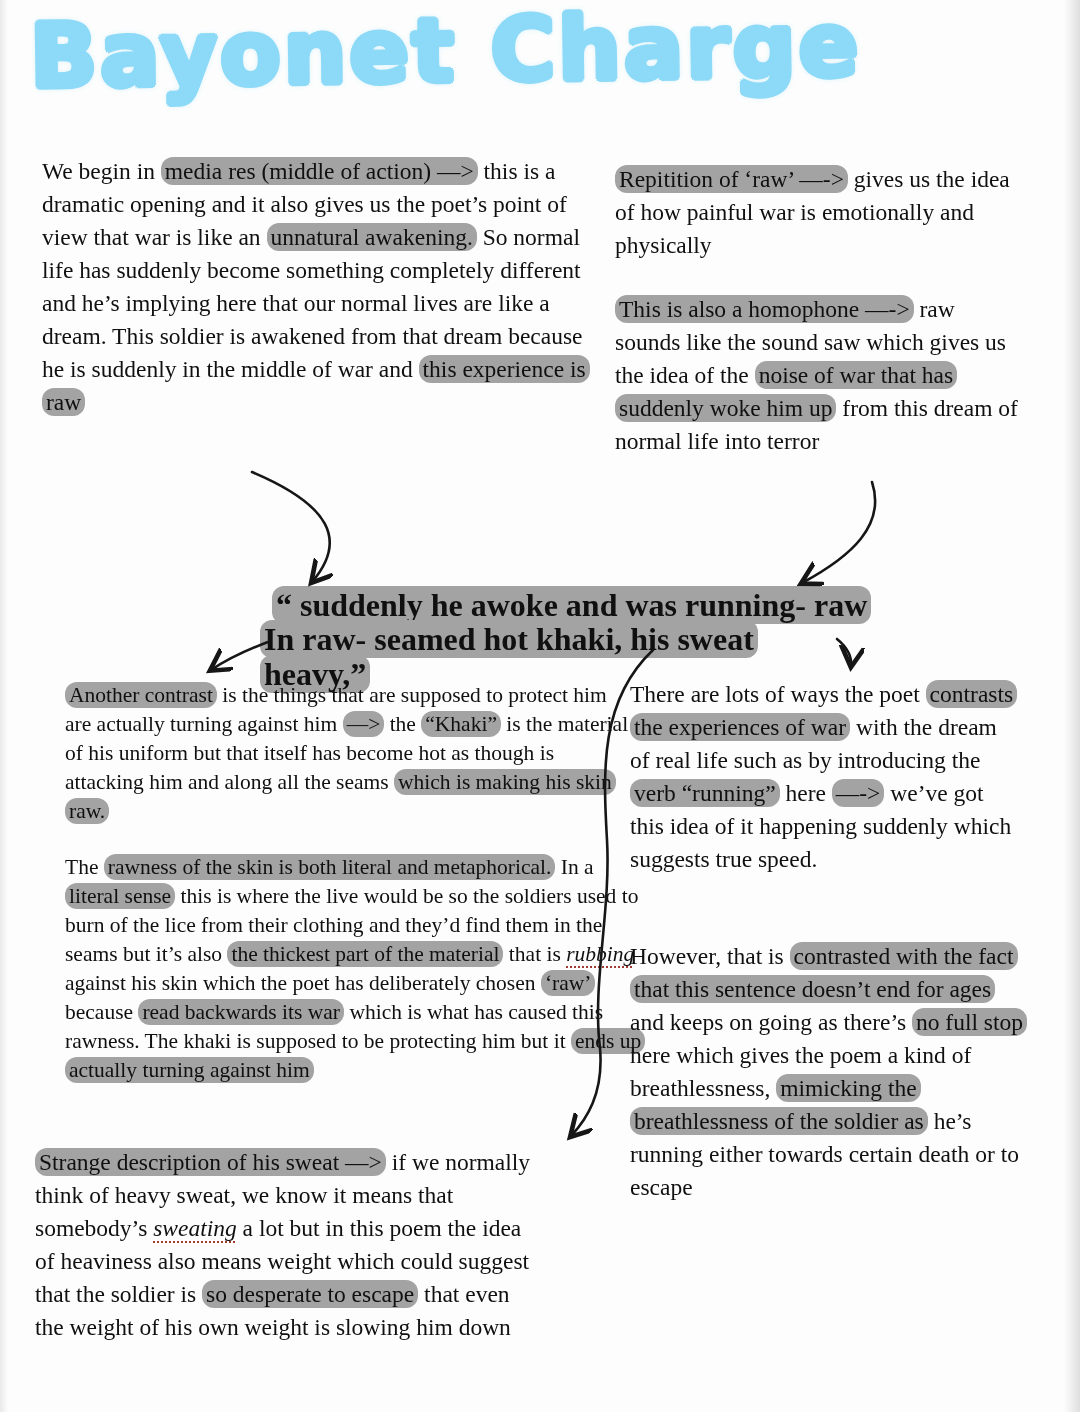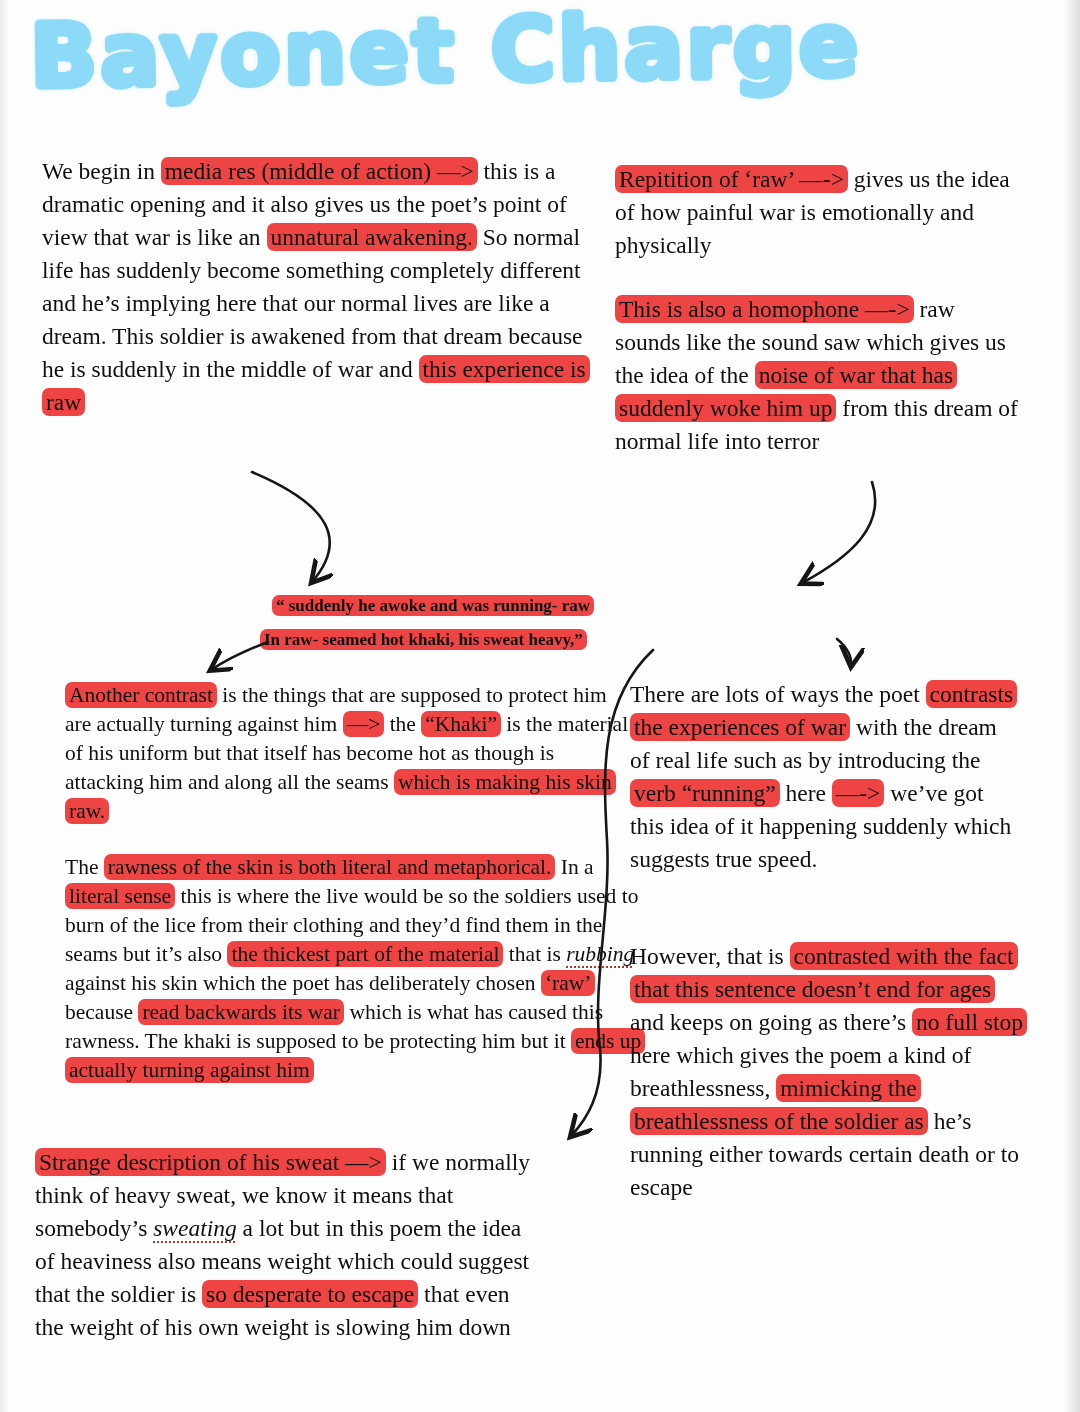--- a/index.html
+++ b/index.html
@@ -46,39 +46,39 @@
   .block {
     position:absolute;
     color:#101010;
     font-size:23.5px;
     line-height:33px;
     text-align:left;
   }
   .block.small { font-size:21.5px; line-height:29px;margin-left:35px; }
 
   .hl {
-    background:#ef4444;
-    border-radius:7px;
+    background:#a3a3a3;
+    border-radius:12px;
     padding:1px 4px;
     box-decoration-break:clone;
     -webkit-box-decoration-break:clone;
   }
 
   .spell {
     text-decoration-line:underline;
     text-decoration-style:dotted;
     text-decoration-color:#a33a2e;
     text-decoration-thickness:2px;
     text-underline-offset:5px;
     font-style:italic;
   }
 
   .quote-line {
     font-weight:bold;
-    font-size:17px;
+    font-size:32px;
     line-height:35px;
   }
 
   svg.arrows {
     position:absolute;
     left:0; top:0;
     width:1080px; height:1412px;
     pointer-events:none;
   }
   svg.arrows path.arrow {

